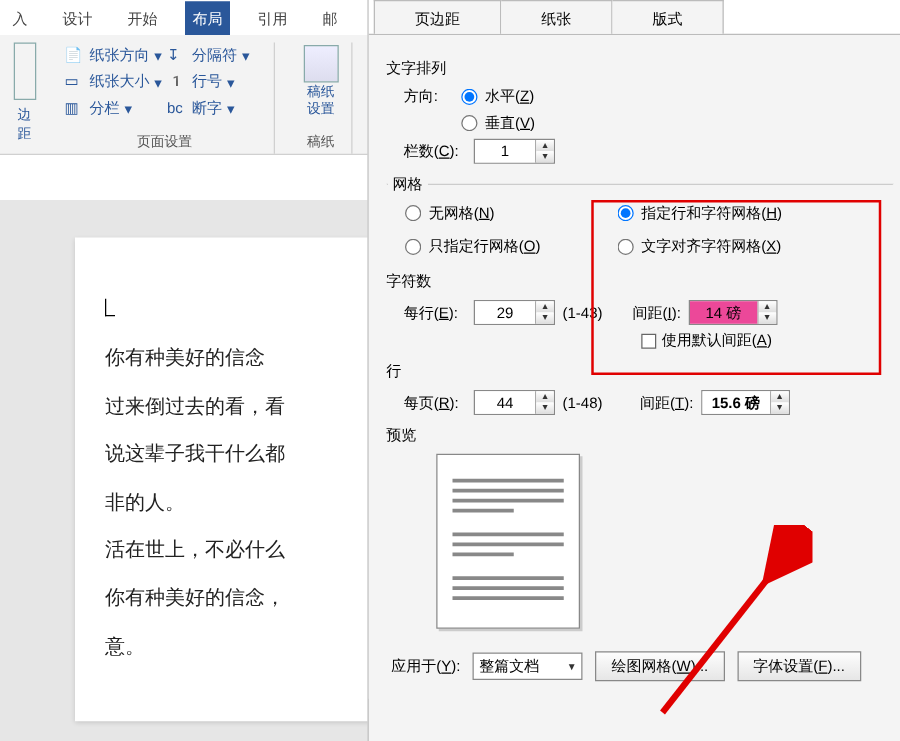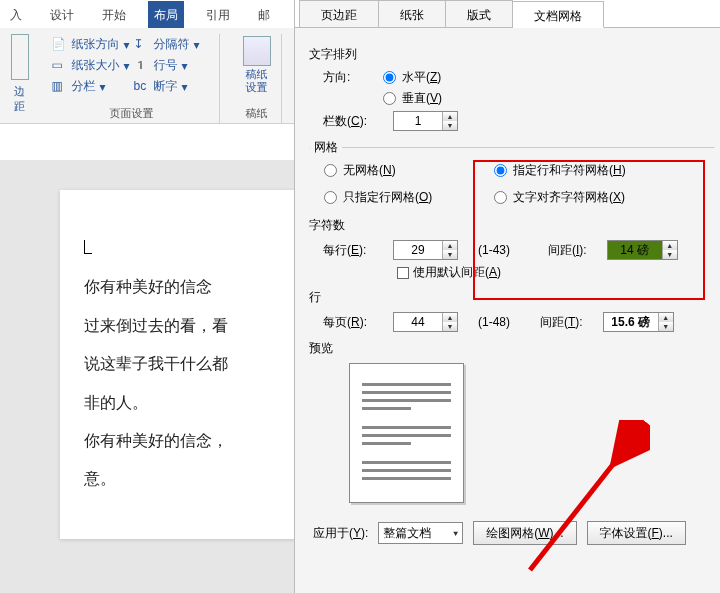--- a/index.html
+++ b/index.html
@@ -98,39 +98,39 @@
     font-size: 12px;
     color: #000;
   }
   .dlg-tabs {
     display: flex;
     height: 28px;
     background: #fff;
     border-bottom: 1px solid #bbb;
   }
   .dlg-tabs div {
-    padding: 6px 21px;
+    padding: 6px 32px;
     border-right: 1px solid #bbb;
     border-top: 1px solid #bbb;
     background: #f4f4f4;
     cursor: pointer;
   }
   .dlg-tabs div:first-child { border-left: 1px solid #bbb; margin-left: 4px;}
   .dlg-tabs .active {
     background: #fff;
     border-bottom: 1px solid #fff;
     position: relative;
     top: 1px;
   }
   .dlg-body {
     padding: 10px 14px;
     background: #f4f4f4;
   }
   .section-title { margin: 8px 0 6px 0; }
-  .row { display: flex; align-items: center; margin: 4px 0 4px 14px; gap: 20px; }
+  .row { display: flex; align-items: center; margin: 4px 0 4px 14px; gap: 6px; }
   .underline-accel { text-decoration: underline; }
   .spinner {
     display: inline-flex;
     align-items: stretch;
     height: 20px;
     border: 1px solid #888;
     background: #fff;
   }
   .spinner input {
     border: none;
@@ -185,21 +185,20 @@
     font-size: 12px;
   }
   .combo {
     display: inline-flex;
     align-items: center;
     height: 22px;
     border: 1px solid #888;
     background: #fff;
     padding: 0 4px;
     gap: 6px;
-    font-family: Liberation Mono, monospace;
   }
   .combo .cv { min-width: 64px; }
   .combo .cd { font-size: 8px; color:#333; }
   .preview-box {
     width: 115px; height: 140px;
     border: 1px solid #888;
     background: #fff;
     margin-left: 40px;
     position: relative;
     box-shadow: 2px 2px 0 #ccc;
@@ -265,32 +264,32 @@
     </div>
   </div>
 
   <div class="doc-area">
     <div class="page">
       <div class="cursor-mark"></div>
       <div>你有种美好的信念</div>
       <div>过来倒过去的看，看</div>
       <div>说这辈子我干什么都</div>
       <div>非的人。</div>
+      <div>活在世上，不必什么</div>
       <div>你有种美好的信念，</div>
       <div>意。</div>
     </div>
   </div>
 </div>
 
 <div class="dialog">
   <div class="dlg-tabs">
     <div>页边距</div>
     <div>纸张</div>
     <div>版式</div>
-    <div class="active">文档网格</div>
   </div>
   <div class="dlg-body">
 
     <div class="section-title">文字排列</div>
     <div class="row">
       <span style="width:40px;">方向:</span>
       <label>
           <input type="radio" checked="" style="">
           <span>水平(<span class="underline-accel">Z</span>)</span>
         </label>
@@ -341,46 +340,46 @@
       <span class="spinner">
         <input value="29" style="">
         <span class="arrows">
             <div>▲</div>
             <div>▼</div>
           </span>
       </span>
       <span>(1-43)</span>
       <span style="margin-left:18px;">间距(<span class="underline-accel">I</span>):</span>
       <span class="spinner">
-        <input style="background: #4d7c0f; width: 54px;" value="14 磅">
+        <input style="background: #ec4899; width: 54px;" value="14 磅">
         <span class="arrows">
             <div>▲</div>
             <div>▼</div>
           </span>
       </span>
     </div>
-    <div class="row" style="margin-left:88px;">
+    <div class="row" style="margin-left:116px;justify-content:center;">
       <span class="chk">
           <span class="box"></span>
           <span>使用默认间距(<span class="underline-accel">A</span>)</span>
         </span>
     </div>
 
     <div class="section-title">行</div>
     <div class="row">
       <span style="width:50px;">每页(<span class="underline-accel">R</span>):</span>
       <span class="spinner">
         <input value="44" style="">
         <span class="arrows">
             <div>▲</div>
             <div>▼</div>
           </span>
       </span>
       <span>(1-48)</span>
-      <span style="margin-left:10px;">间距(<span class="underline-accel">T</span>):</span>
+      <span style="margin-left:24px;">间距(<span class="underline-accel">T</span>):</span>
       <span class="spinner">
         <input style="width: 54px; font-weight: bold;" value="15.6 磅">
         <span class="arrows">
             <div>▲</div>
             <div>▼</div>
           </span>
       </span>
     </div>
 
     <div class="section-title">预览</div>

